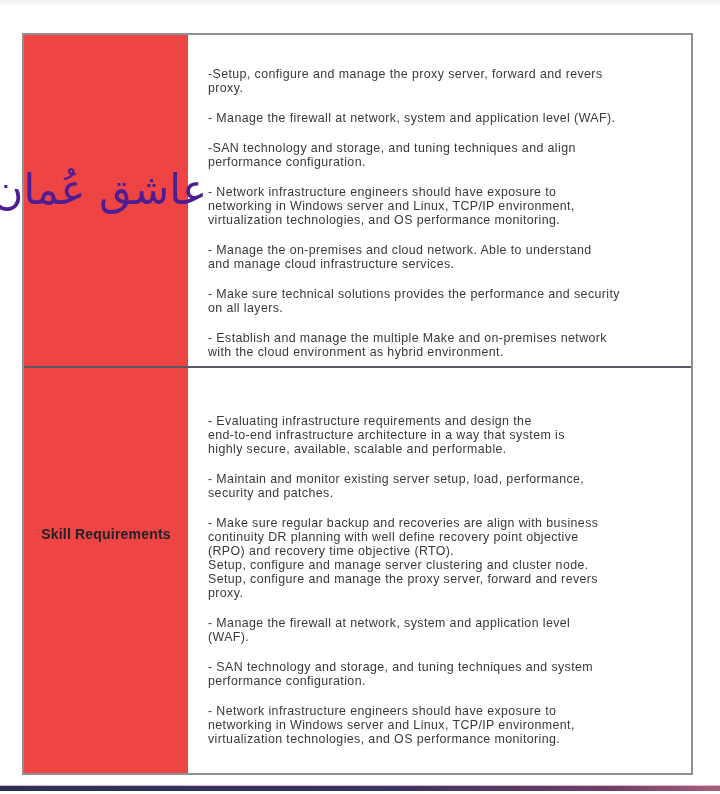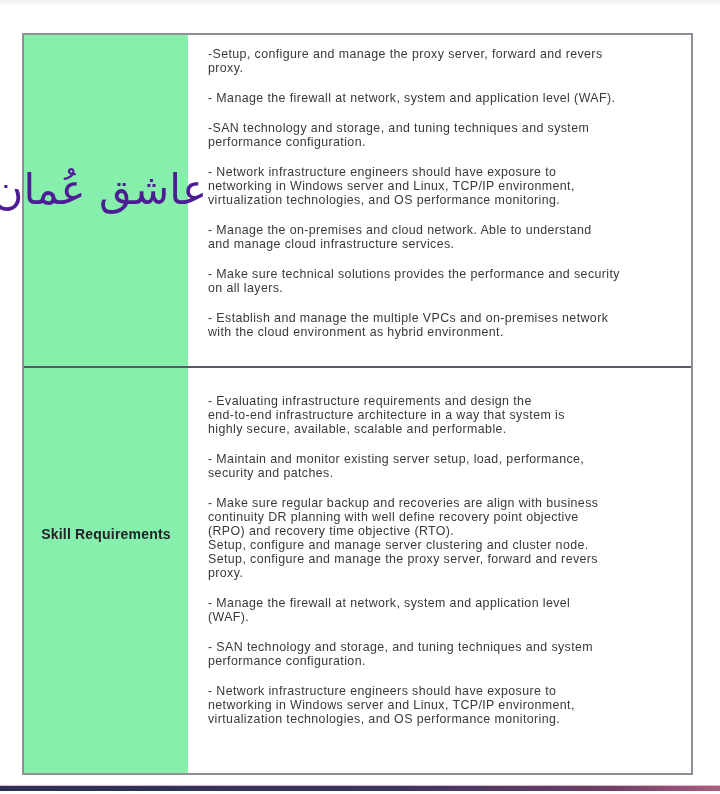--- a/index.html
+++ b/index.html
@@ -36,38 +36,39 @@
   .t-row {
     display: flex;
     flex-direction: row;
     box-sizing: border-box;
   }
   .t-row.row-1 { height: 331px; }
   .t-row.row-2 { flex: 1; border-top: 2px solid #5a5a64; }
   .label-cell {
     width: 164px;
     flex: 0 0 164px;
-    background: #86efac;
+    background: #ef4444;
     box-sizing: border-box;
     display: flex;
     justify-content: center;
   }
   .row-2 .label-cell { padding-top: 158px; }
   .label-text {
     font-size: 14px;
     font-weight: 700;
     letter-spacing: 0.2px;
     color: #222228;
     white-space: nowrap;
   }
   .content-cell {
     flex: 1;
     box-sizing: border-box;
     padding: 12px 6px 0 20px;
     background: #ffffff;
+    margin-top: 20px;
   }
   .row-2 .content-cell { padding-top: 26px; }
   .content-cell p {
     margin: 0 0 16px 0;
     font-size: 12.4px;
     line-height: 14px;
     font-weight: 500;
     letter-spacing: 0.4px;
     color: #39393d;
     white-space: pre-line;
@@ -107,30 +108,30 @@
   <div class="doc-table">
 
     <div class="t-row row-1">
       <div class="label-cell">
         <span class="label-text"></span>
       </div>
       <div class="content-cell">
         <p>-Setup, configure and manage the proxy server, forward and revers
 proxy.</p>
         <p>- Manage the firewall at network, system and application level (WAF).</p>
-        <p>-SAN technology and storage, and tuning techniques and system
+        <p>-SAN technology and storage, and tuning techniques and align
 performance configuration.</p>
         <p>- Network infrastructure engineers should have exposure to
 networking in Windows server and Linux, TCP/IP environment,
 virtualization technologies, and OS performance monitoring.</p>
         <p>- Manage the on-premises and cloud network. Able to understand
 and manage cloud infrastructure services.</p>
         <p>- Make sure technical solutions provides the performance and security
 on all layers.</p>
-        <p>- Establish and manage the multiple VPCs and on-premises network
+        <p>- Establish and manage the multiple Make and on-premises network
 with the cloud environment as hybrid environment.</p>
       </div>
     </div>
 
     <div class="t-row row-2">
       <div class="label-cell">
         <span class="label-text">Skill Requirements</span>
       </div>
       <div class="content-cell">
         <p>- Evaluating infrastructure requirements and design the

